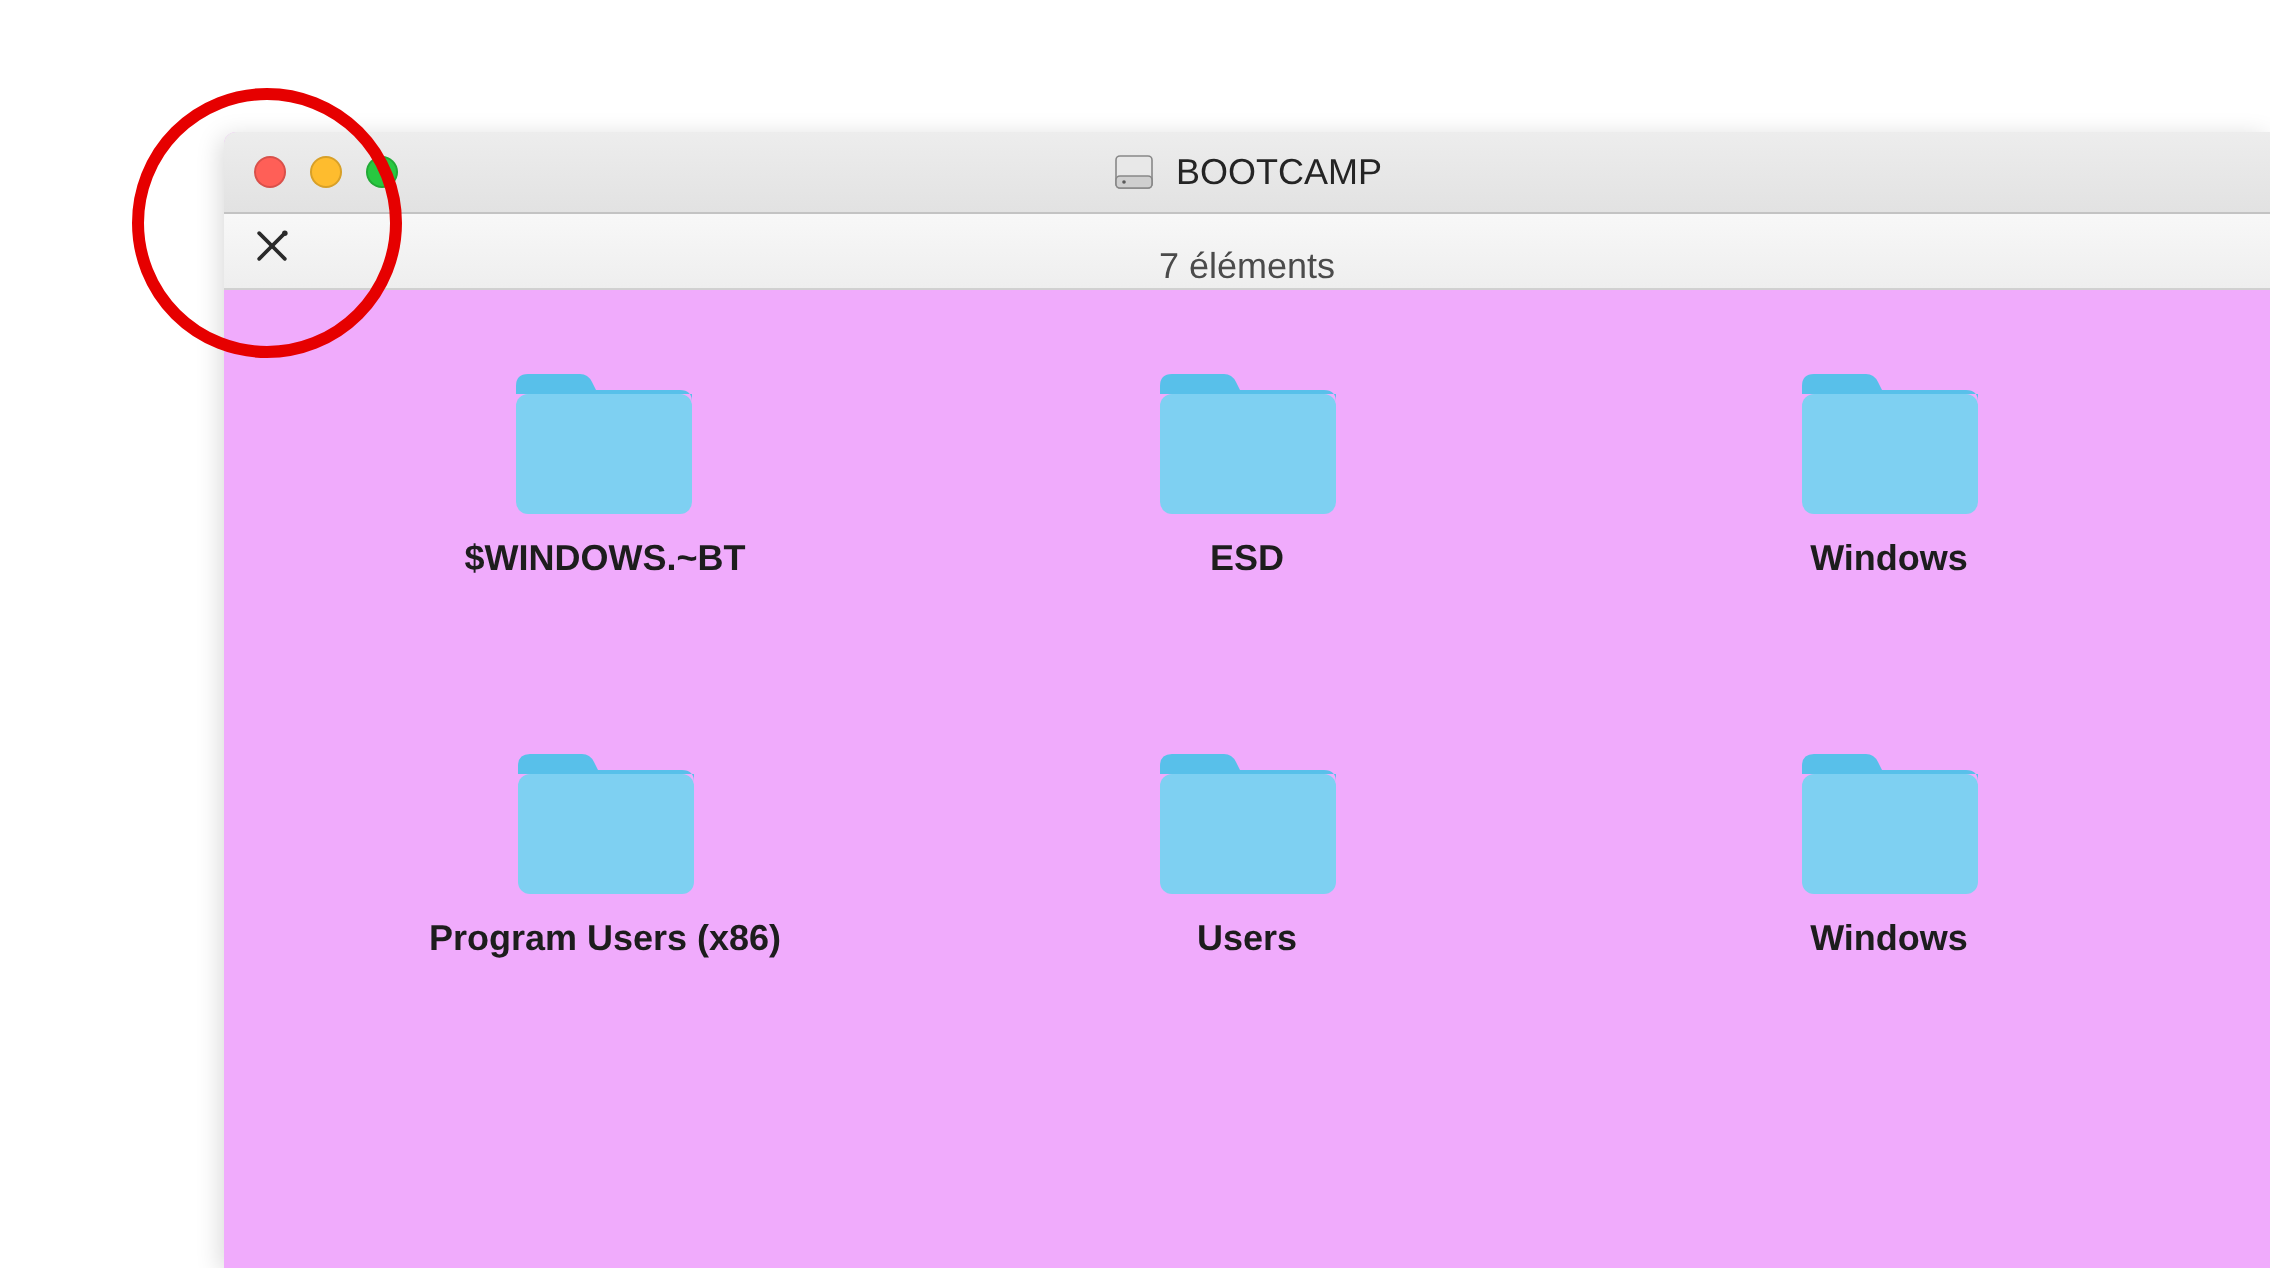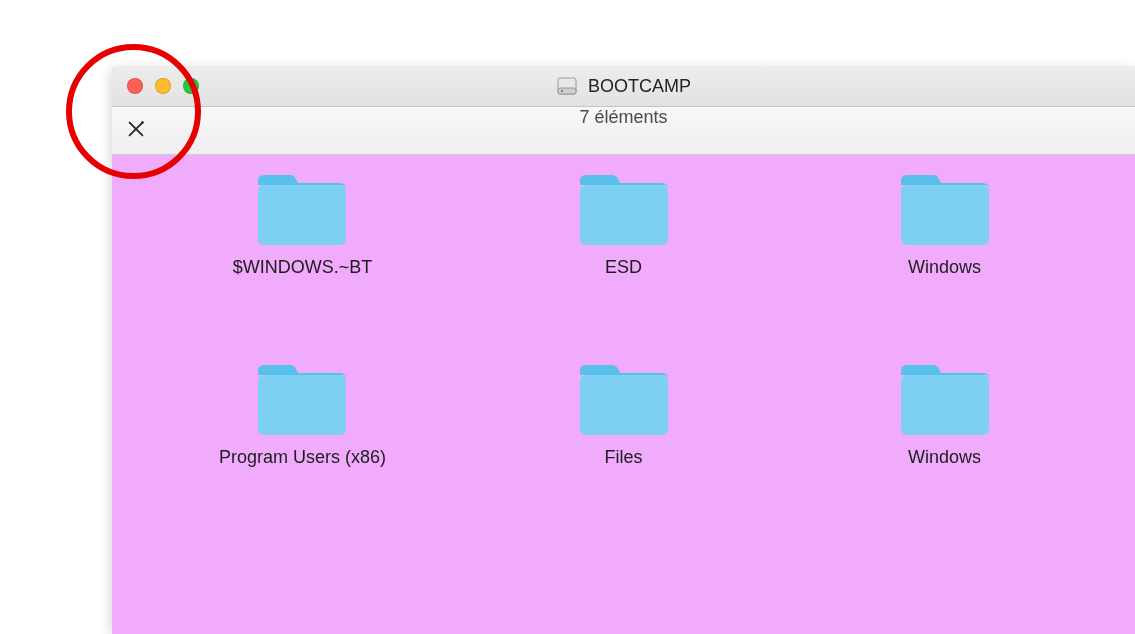--- a/index.html
+++ b/index.html
@@ -60,25 +60,25 @@
       gap: 10px;
       font-size: 18px;
       color: #242424;
       pointer-events: none;
     }
     .drive-icon {
       width: 22px;
       height: 22px;
     }
     .toolbar {
-      height: 48px;
+      height: 38px;
       background: linear-gradient(to bottom, #f8f8f8, #eeeeee);
       border-bottom: 1px solid #d0d0d0;
       display: flex;
-      align-items: flex-start;
+      align-items: flex-end;
       position: relative;
     }
     .tool-btn {
       width: 48px;
       height: 100%;
       display: flex;
       align-items: center;
       justify-content: center;
       color: #3a3a3a;
     }
@@ -87,26 +87,27 @@
       left: 0;
       right: 0;
       display: flex;
       align-items: center;
       justify-content: center;
       font-size: 18px;
       color: #4b4b4b;
       pointer-events: none;
     }
     .content {
-      padding: 18px 30px;
+      padding: 40px 30px;
       display: grid;
       grid-template-columns: repeat(3, 1fr);
       grid-auto-rows: 190px;
       justify-items: center;
       align-items: start;
+      font-weight: bold;
     }
     .folder-item {
       display: flex;
       flex-direction: column;
       align-items: center;
       gap: 8px;
       cursor: default;
     }
     .folder-icon {
       width: 96px;
@@ -211,21 +212,21 @@
       <span class="folder-label">Program Users (x86)</span>
     </div>
 
     <div class="folder-item">
       <span class="folder-icon">
         <svg viewBox="0 0 96 76" width="96" height="76">
           <path d="M4 12 L4 8 Q4 2 10 2 L36 2 Q40 2 42 6 L44 10 L86 10 Q92 10 92 16 L92 12 Z" fill="#58c0ea"></path>
           <rect x="4" y="12" width="88" height="60" rx="6" fill="#7ed0f2"></rect>
         </svg>
       </span>
-      <span class="folder-label">Files</span>
+      <span class="folder-label">Users</span>
     </div>
 
     <div class="folder-item">
       <span class="folder-icon">
         <svg viewBox="0 0 96 76" width="96" height="76">
           <path d="M4 12 L4 8 Q4 2 10 2 L36 2 Q40 2 42 6 L44 10 L86 10 Q92 10 92 16 L92 12 Z" fill="#58c0ea"></path>
           <rect x="4" y="12" width="88" height="60" rx="6" fill="#7ed0f2"></rect>
         </svg>
       </span>
       <span class="folder-label">Windows</span>

